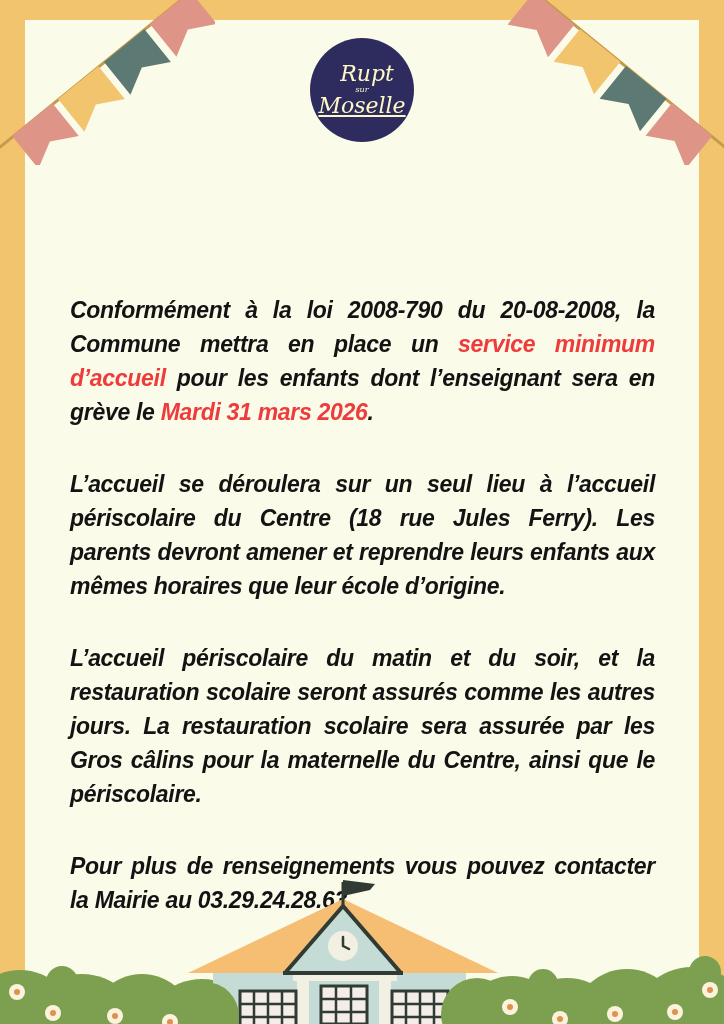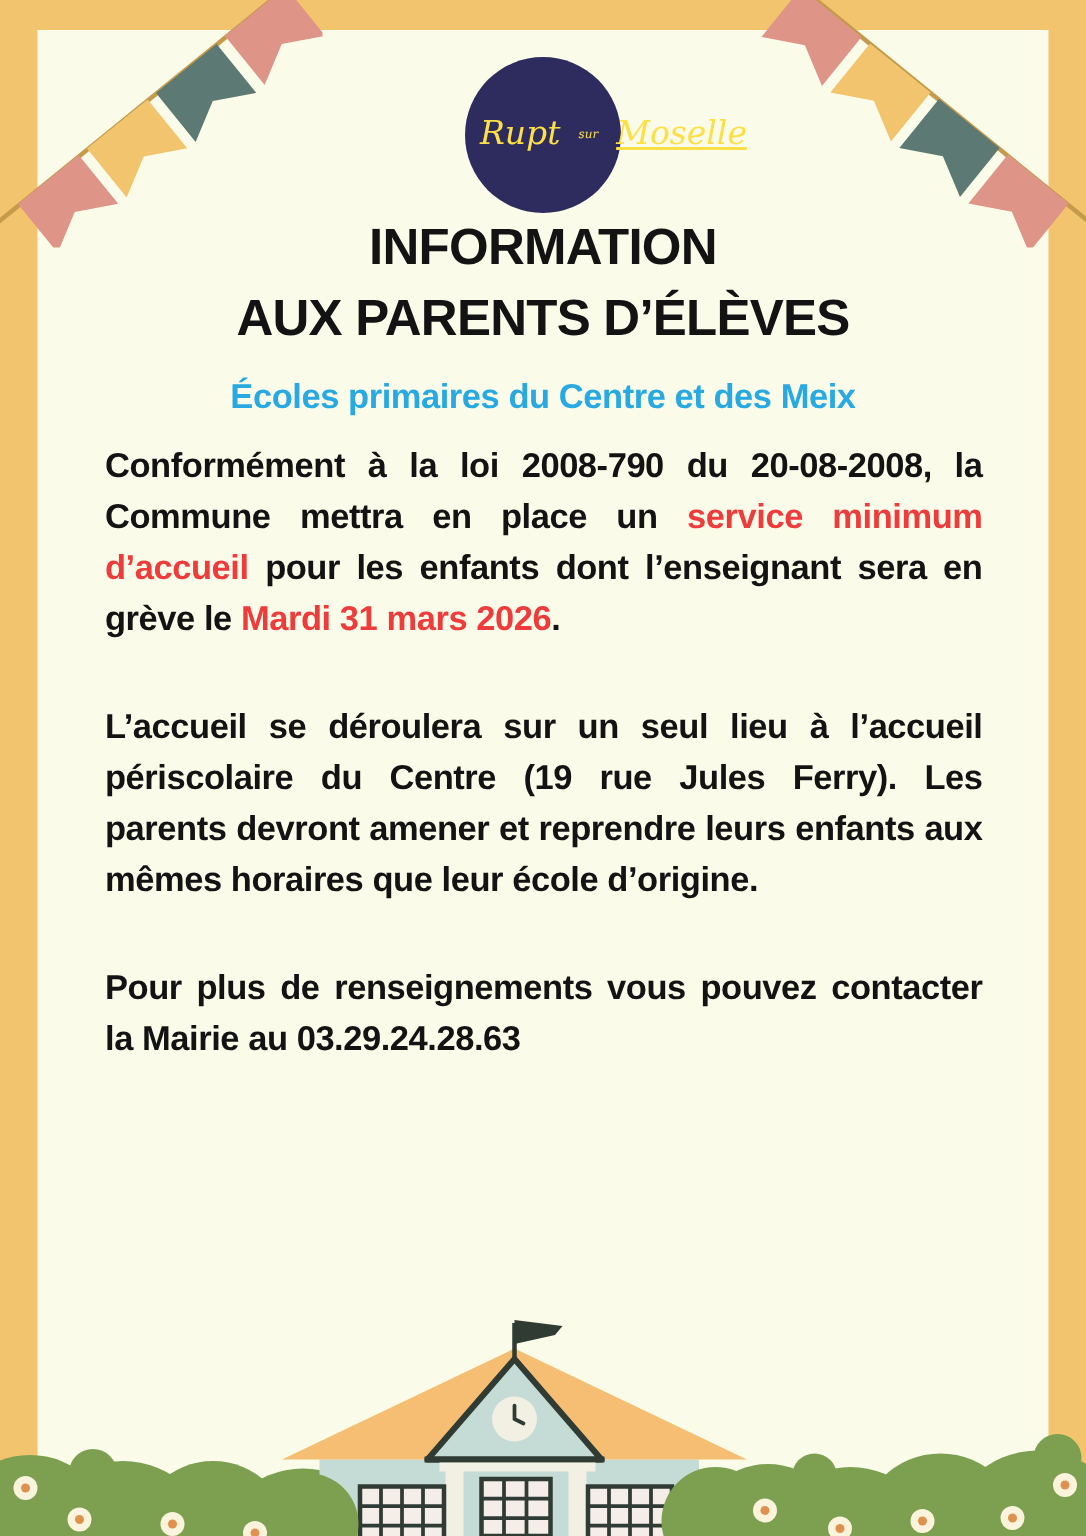--- a/index.html
+++ b/index.html
@@ -10,32 +10,32 @@
   }
   *{margin:0;padding:0;box-sizing:border-box;}
   html,body{width:724px;height:1024px;}
   body{font-family:"Liberation Sans",sans-serif;background:#fff;}
   .poster{position:relative;width:724px;height:1024px;background:var(--frame);overflow:hidden;}
   .inner{position:absolute;top:20px;left:25px;right:25px;bottom:18px;background:var(--bg);}
   .bunting{position:absolute;top:0;pointer-events:none;}
   .bunting.left{left:0;}
   .bunting.right{right:0;}
   .logo{position:absolute;top:38px;left:calc(50% - 52px);width:104px;height:104px;
-        border-radius:50%;background:var(--navy);display:flex;flex-direction:row;
-        align-items:center;justify-content:space-between;color:#fde047;
+        border-radius:50%;background:var(--navy);display:flex;flex-direction:column;
+        align-items:center;justify-content:center;color:#fef9c3;
         font-family:"DejaVu Serif",serif;font-style:italic;line-height:1;}
   .logo .l1{font-size:22px;margin-left:10px;}
   .logo .l2{font-size:8px;margin:1px 12px;}
   .logo .l3{font-size:22px;text-decoration:underline;}
   .titles{position:absolute;top:142px;left:0;width:100%;text-align:center;color:var(--ink);}
   .titles h1{font-size:34px;font-weight:900;letter-spacing:-0.5px;line-height:47px;}
   .subtitle{margin-top:15px;font-size:23px;font-weight:800;color:var(--blue);letter-spacing:-0.3px;}
   .bodytext{position:absolute;top:293px;left:70px;width:585px;color:var(--ink);}
   .para{font-size:23px;font-weight:800;line-height:34px;letter-spacing:-0.3px;
-        text-align:justify;text-align-last:left;margin-bottom:38px;}
+        text-align:justify;text-align-last:left;margin-bottom:38px;font-style:italic;}
   .para .hl{color:var(--red);}
   .illustration{position:absolute;left:0;bottom:0;pointer-events:none;}
   .f-salmon{fill:var(--salmon);} .f-yellow{fill:var(--flagYellow);} .f-teal{fill:var(--teal);}
   .string{stroke:var(--string);stroke-width:3;fill:none;}
   .bush{fill:var(--green);} .petal{fill:var(--petal);} .fcenter{fill:var(--flowerCenter);}
   .wall{fill:var(--wall);} .roof{fill:var(--roof);} .win{fill:var(--win);}
   .dark{fill:var(--line);} .cream{fill:var(--cream);}
   .dline{stroke:var(--line);fill:none;}
 </style>
 </head>
@@ -75,29 +75,25 @@
         <polygon class="f-salmon" points="0,0 52,0 52,42 26,28 0,42"></polygon>
       </g>
   </svg>
 
   <div class="logo">
     <span class="l1">Rupt</span>
     <span class="l2">sur</span>
     <span class="l3">Moselle</span>
   </div>
 
-  <div class="titles">
-    <h1>INFORMATION</h1>
-    <h1>AUX PARENTS D’ÉLÈVES</h1>
-    <div class="subtitle">Écoles primaires du Centre et des Meix</div>
-  </div>
 
   <div class="bodytext">
       <p class="para"><span>Conformément à la loi 2008-790 du 20-08-2008, la Commune mettra en place un </span><span class="hl">service minimum d’accueil</span><span> pour les enfants dont l’enseignant sera en grève le </span><span class="hl">Mardi 31 mars 2026</span><span>.</span></p>
-      <p class="para"><span>L’accueil se déroulera sur un seul lieu à l’accueil périscolaire du Centre (19 rue Jules Ferry). Les parents devront amener et reprendre leurs enfants aux mêmes horaires que leur école d’origine.</span></p>
+      <p class="para"><span>L’accueil se déroulera sur un seul lieu à l’accueil périscolaire du Centre (18 rue Jules Ferry). Les parents devront amener et reprendre leurs enfants aux mêmes horaires que leur école d’origine.</span></p>
+      <p class="para"><span>L’accueil périscolaire du matin et du soir, et la restauration scolaire seront assurés comme les autres jours. La restauration scolaire sera assurée par les Gros câlins pour la maternelle du Centre, ainsi que le périscolaire.</span></p>
       <p class="para"><span>Pour plus de renseignements vous pouvez contacter la Mairie au 03.29.24.28.63</span></p>
     </div>
 
   <svg class="illustration" width="724" height="150" viewBox="0 0 724 150">
 
     <g>
       <rect class="bush" x="0" y="132" width="724" height="18"></rect>
       <circle class="bush" cx="20" cy="152" r="56"></circle>
       <circle class="bush" cx="82" cy="160" r="60"></circle>
       <circle class="bush" cx="142" cy="152" r="52"></circle>

